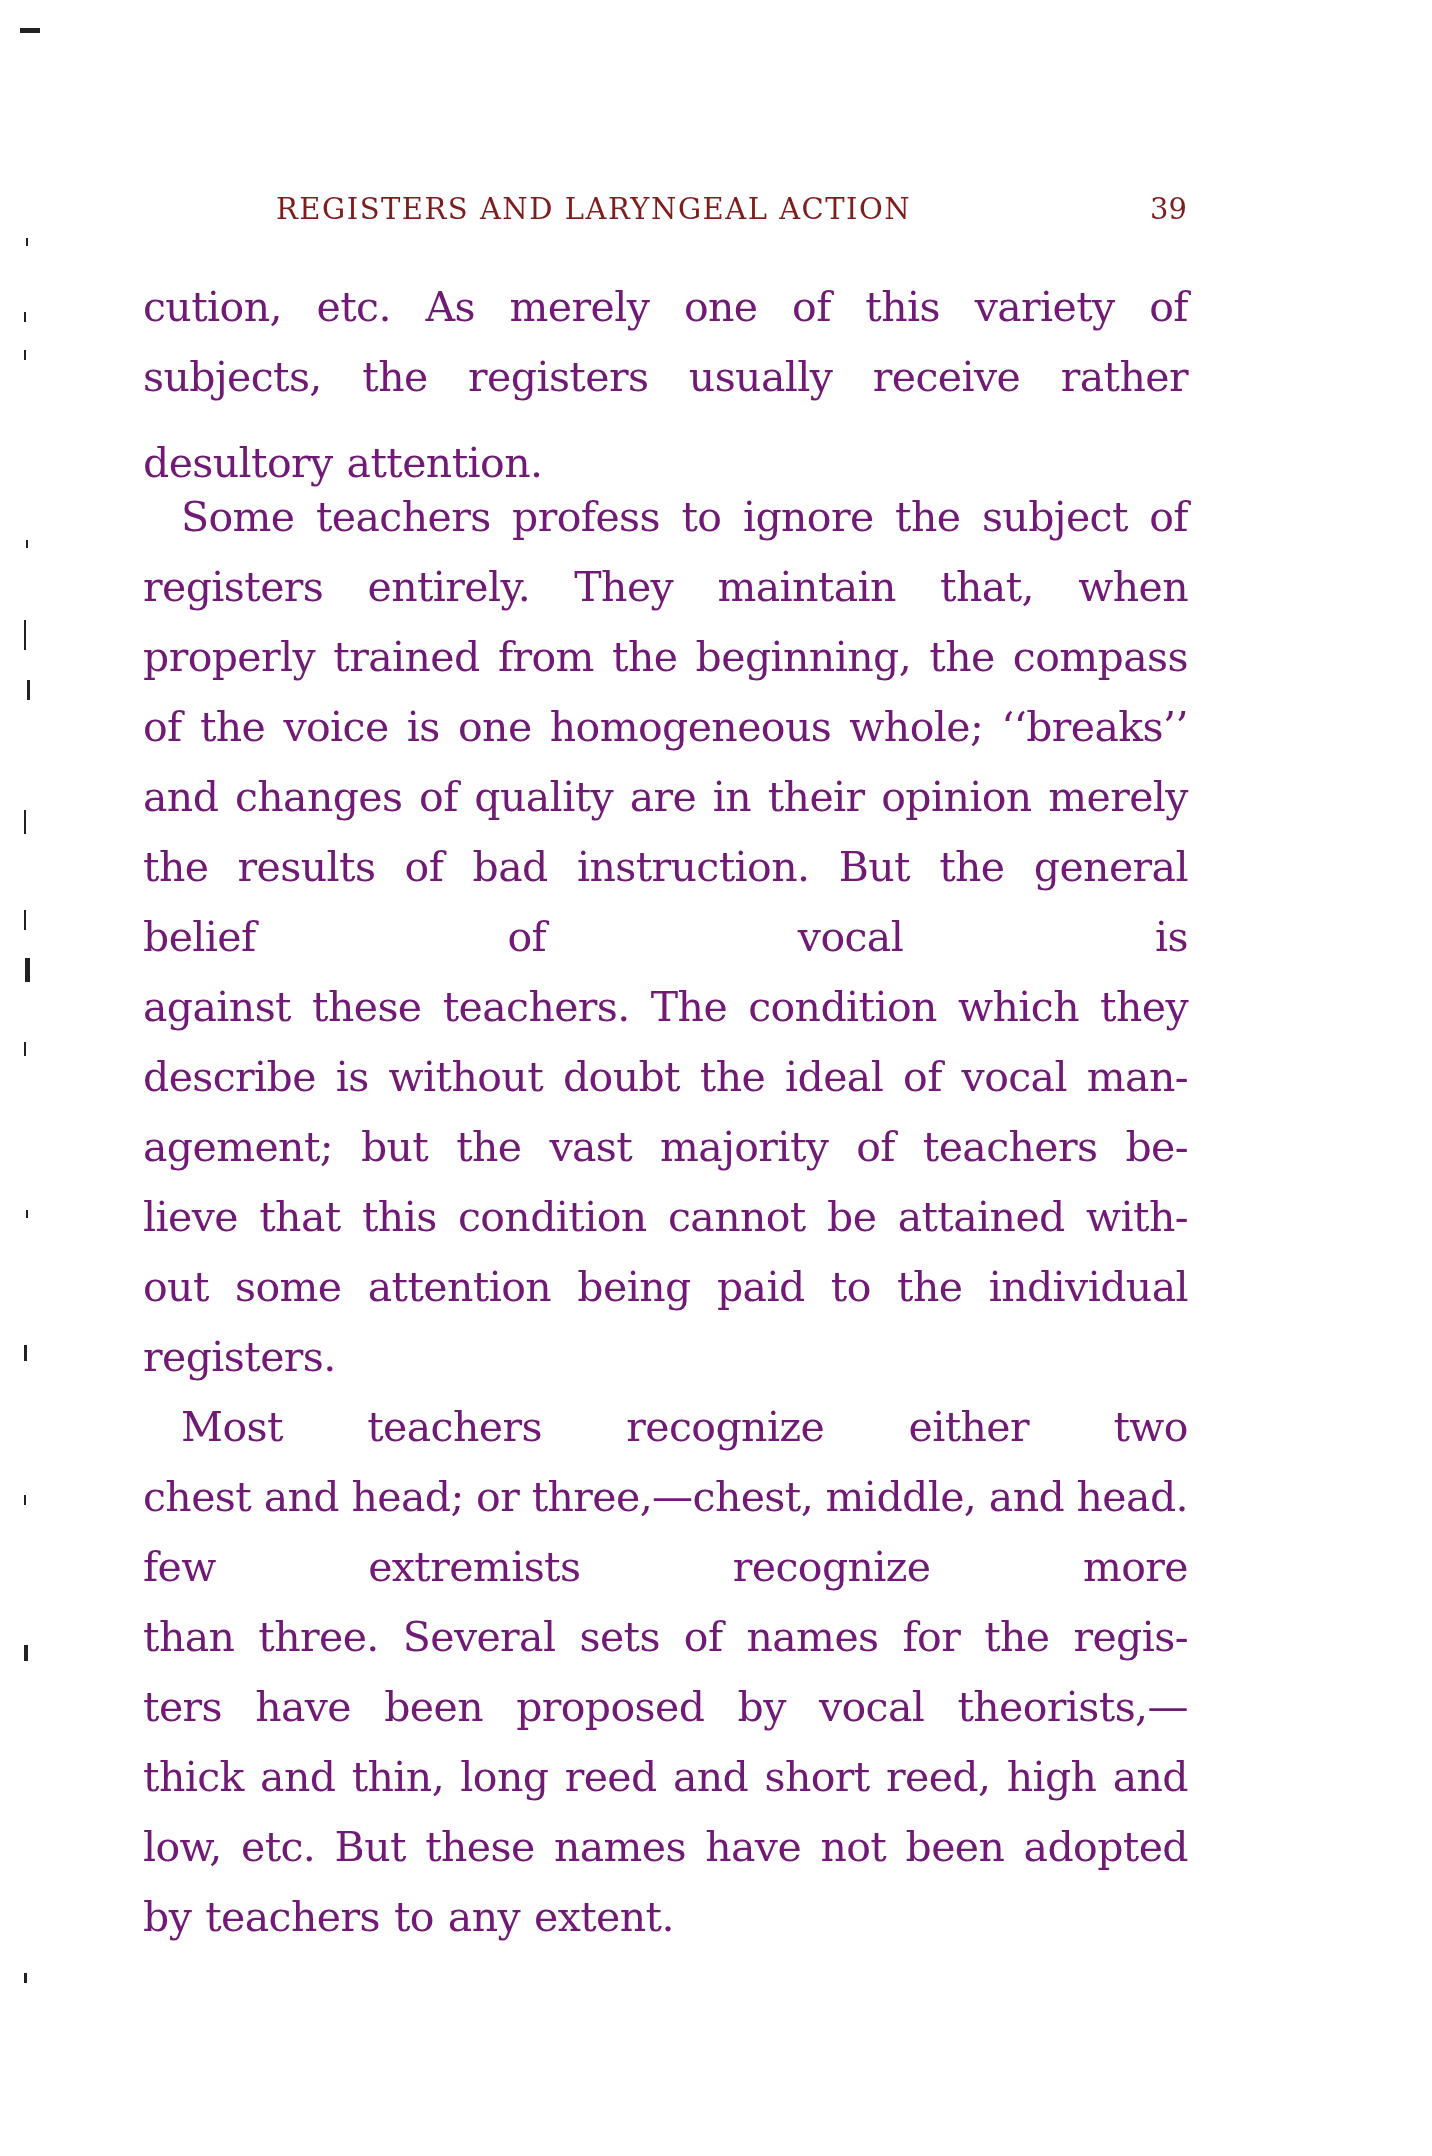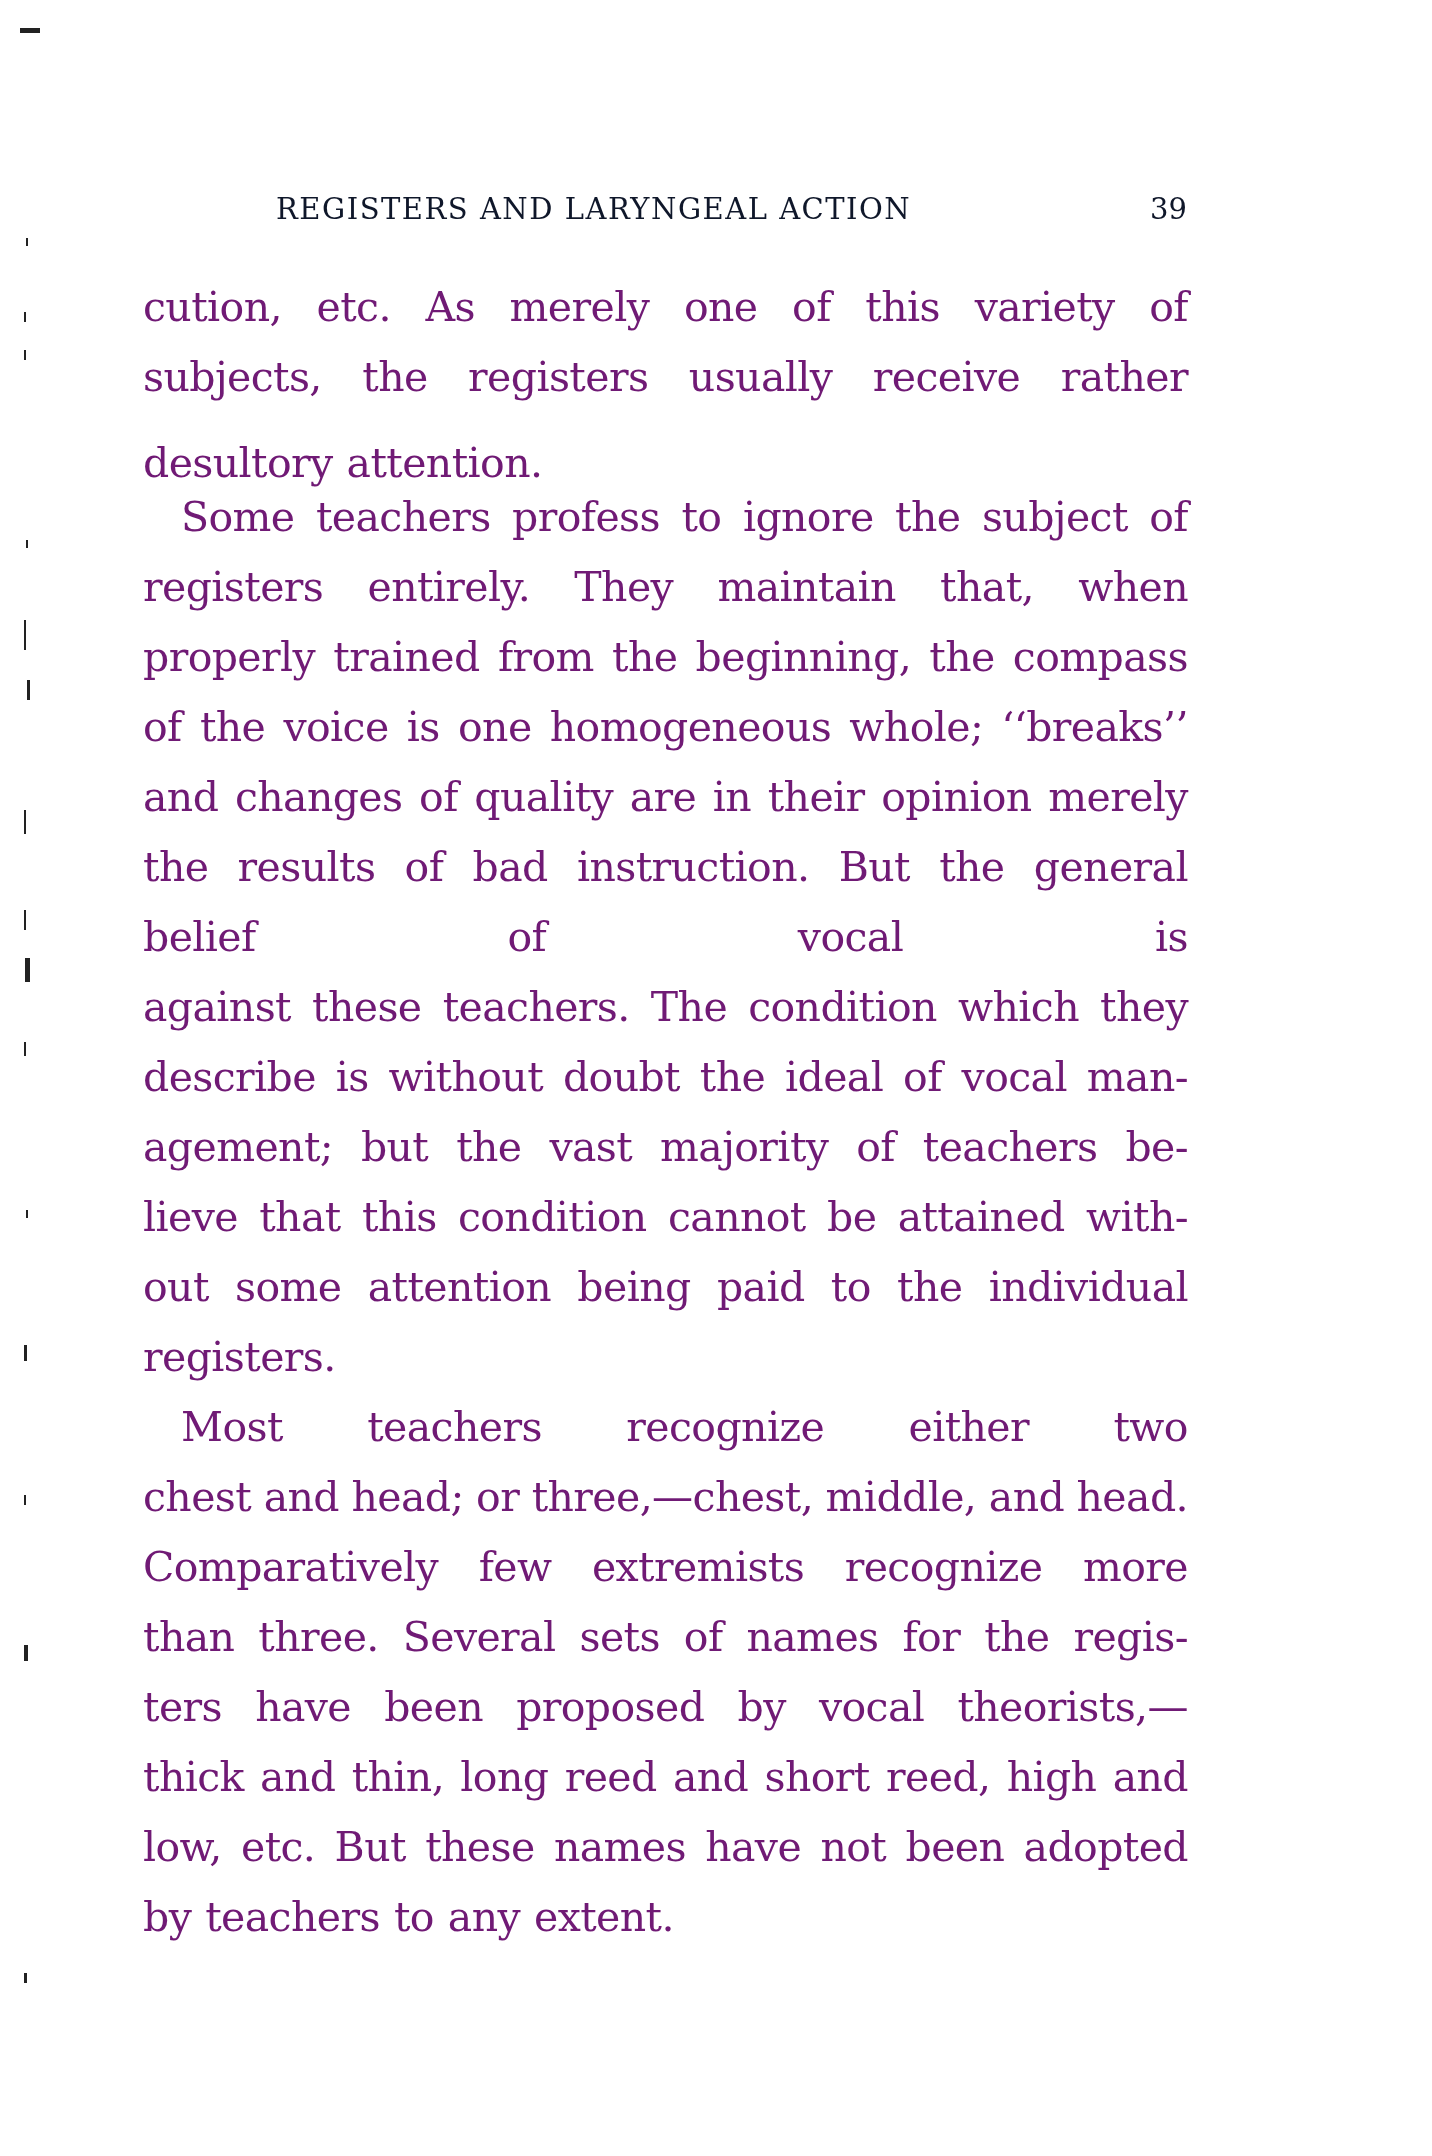--- a/index.html
+++ b/index.html
@@ -1,19 +1,19 @@
 <!DOCTYPE html>
 <html><head>
 <meta charset="utf-8">
 <style>
   html, body { margin: 0; padding: 0; background: #ffffff; }
   body { width: 1432px; height: 2156px; position: relative; overflow: hidden; }
   .page { position: absolute; left: 0; top: 0; width: 1432px; height: 2156px; background: #fff; }
   .header { position: absolute; top: 192px; left: 0; width: 1432px; height: 44px;
-    font-family: "DejaVu Serif", serif; font-size: 29px; color: #0f172a; letter-spacing: 1.5px; }
+    font-family: "DejaVu Serif", serif; font-size: 29px; color: #7f1d1d; letter-spacing: 1.5px; }
   .header .title { position: absolute; left: 276px; top: 0; }
   .header .pnum { position: absolute; left: 1150px; top: 0; letter-spacing: 0; }
   .line { position: absolute; left: 143px; width: 1045px; height: 60px;
     font-family: "DejaVu Serif", serif; font-size: 41px; line-height: 60px; color: #701a75;
     text-align: justify; text-align-last: justify; white-space: nowrap; letter-spacing: -0.6px; word-spacing: 0; }
   .line.indent { left: 181px; width: 1007px; }
   .line.last { text-align-last: left; }
   .line span.w { display: inline; }
   .line-inner { display: flex; justify-content: space-between; width: 100%; }
   .line.last .line-inner { justify-content: flex-start; gap: 14px; }
@@ -224,21 +224,20 @@
           <span class="w">head;</span>
           <span class="w">or</span>
           <span class="w">three,—chest,</span>
           <span class="w">middle,</span>
           <span class="w">and</span>
           <span class="w">head.</span>
         </div>
       </div>
     <div class="line" style="top:1537px">
         <div class="line-inner">
-          <span class="w">Comparatively</span>
           <span class="w">few</span>
           <span class="w">extremists</span>
           <span class="w">recognize</span>
           <span class="w">more</span>
         </div>
       </div>
     <div class="line" style="top:1607px">
         <div class="line-inner">
           <span class="w">than</span>
           <span class="w">three.</span>

